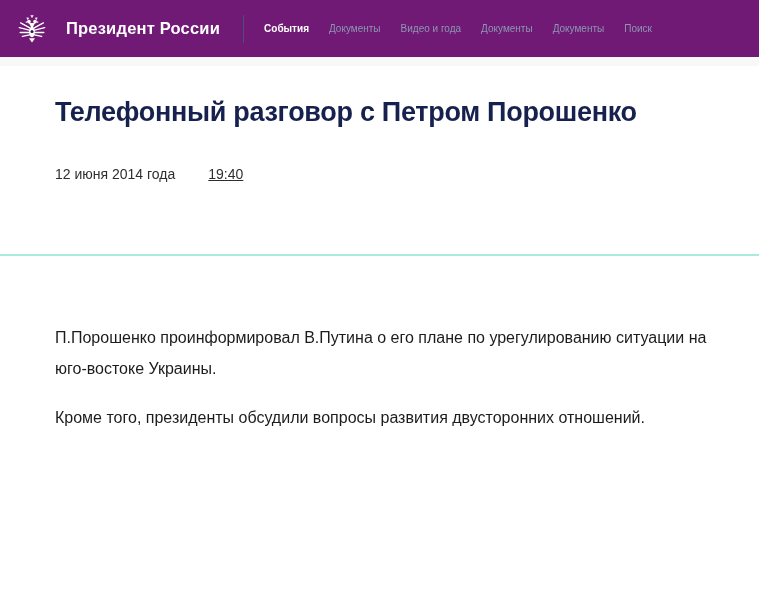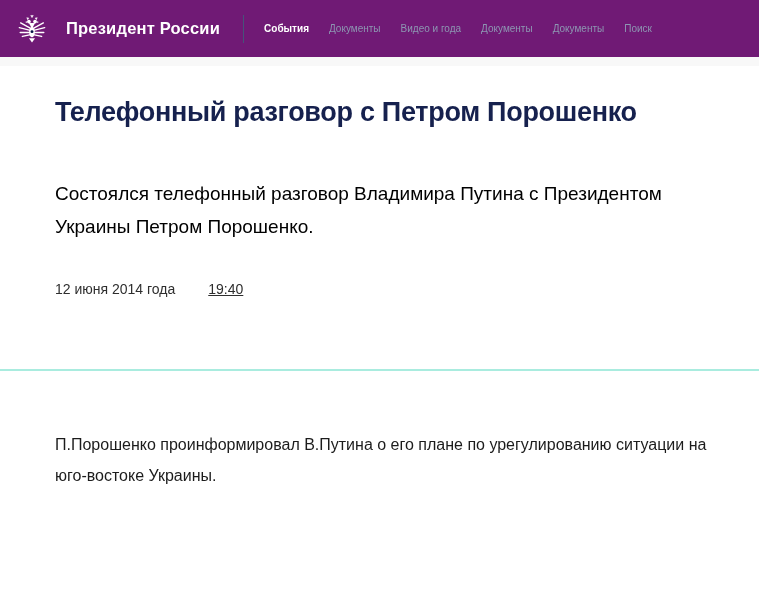--- a/index.html
+++ b/index.html
@@ -91,20 +91,21 @@
   .divider {
     border: none;
     border-top: 2px solid #a9ecdf;
     margin: 0;
     margin-top: 72px;
     width: 759px;
   }
 
   .article-body {
     padding: 58px 40px 0 55px;
+    margin-top: 8px;
   }
   .article-body p {
     font-size: 16px;
     line-height: 31px;
     color: #1c1c1c;
     max-width: 662px;
     margin-bottom: 18px;
   }
 </style>
 </head>
@@ -158,24 +159,24 @@
     <a href="#">Документы</a>
     <a href="#">Поиск</a>
   </nav>
 </header>
 
 <div class="topbar-shadow"></div>
 
 <main>
   <div class="article-head">
     <h1 class="article-title">Телефонный разговор с Петром Порошенко</h1>
-    <p class="article-lead">Состоялся телефонный разговор Владимира Путина с Президентом Украины Петром Порошенко.</p>
     <div class="article-meta">
       <span class="date">12 июня 2014 года</span><span class="time">19:40</span>
     </div>
   </div>
 
   <hr class="divider">
 
   <div class="article-body">
     <p>П.Порошенко проинформировал В.Путина о его плане по урегулированию ситуации на юго-востоке Украины.</p>
+    <p>Кроме того, президенты обсудили вопросы развития двусторонних отношений.</p>
   </div>
 </main>
 
 </body></html>

